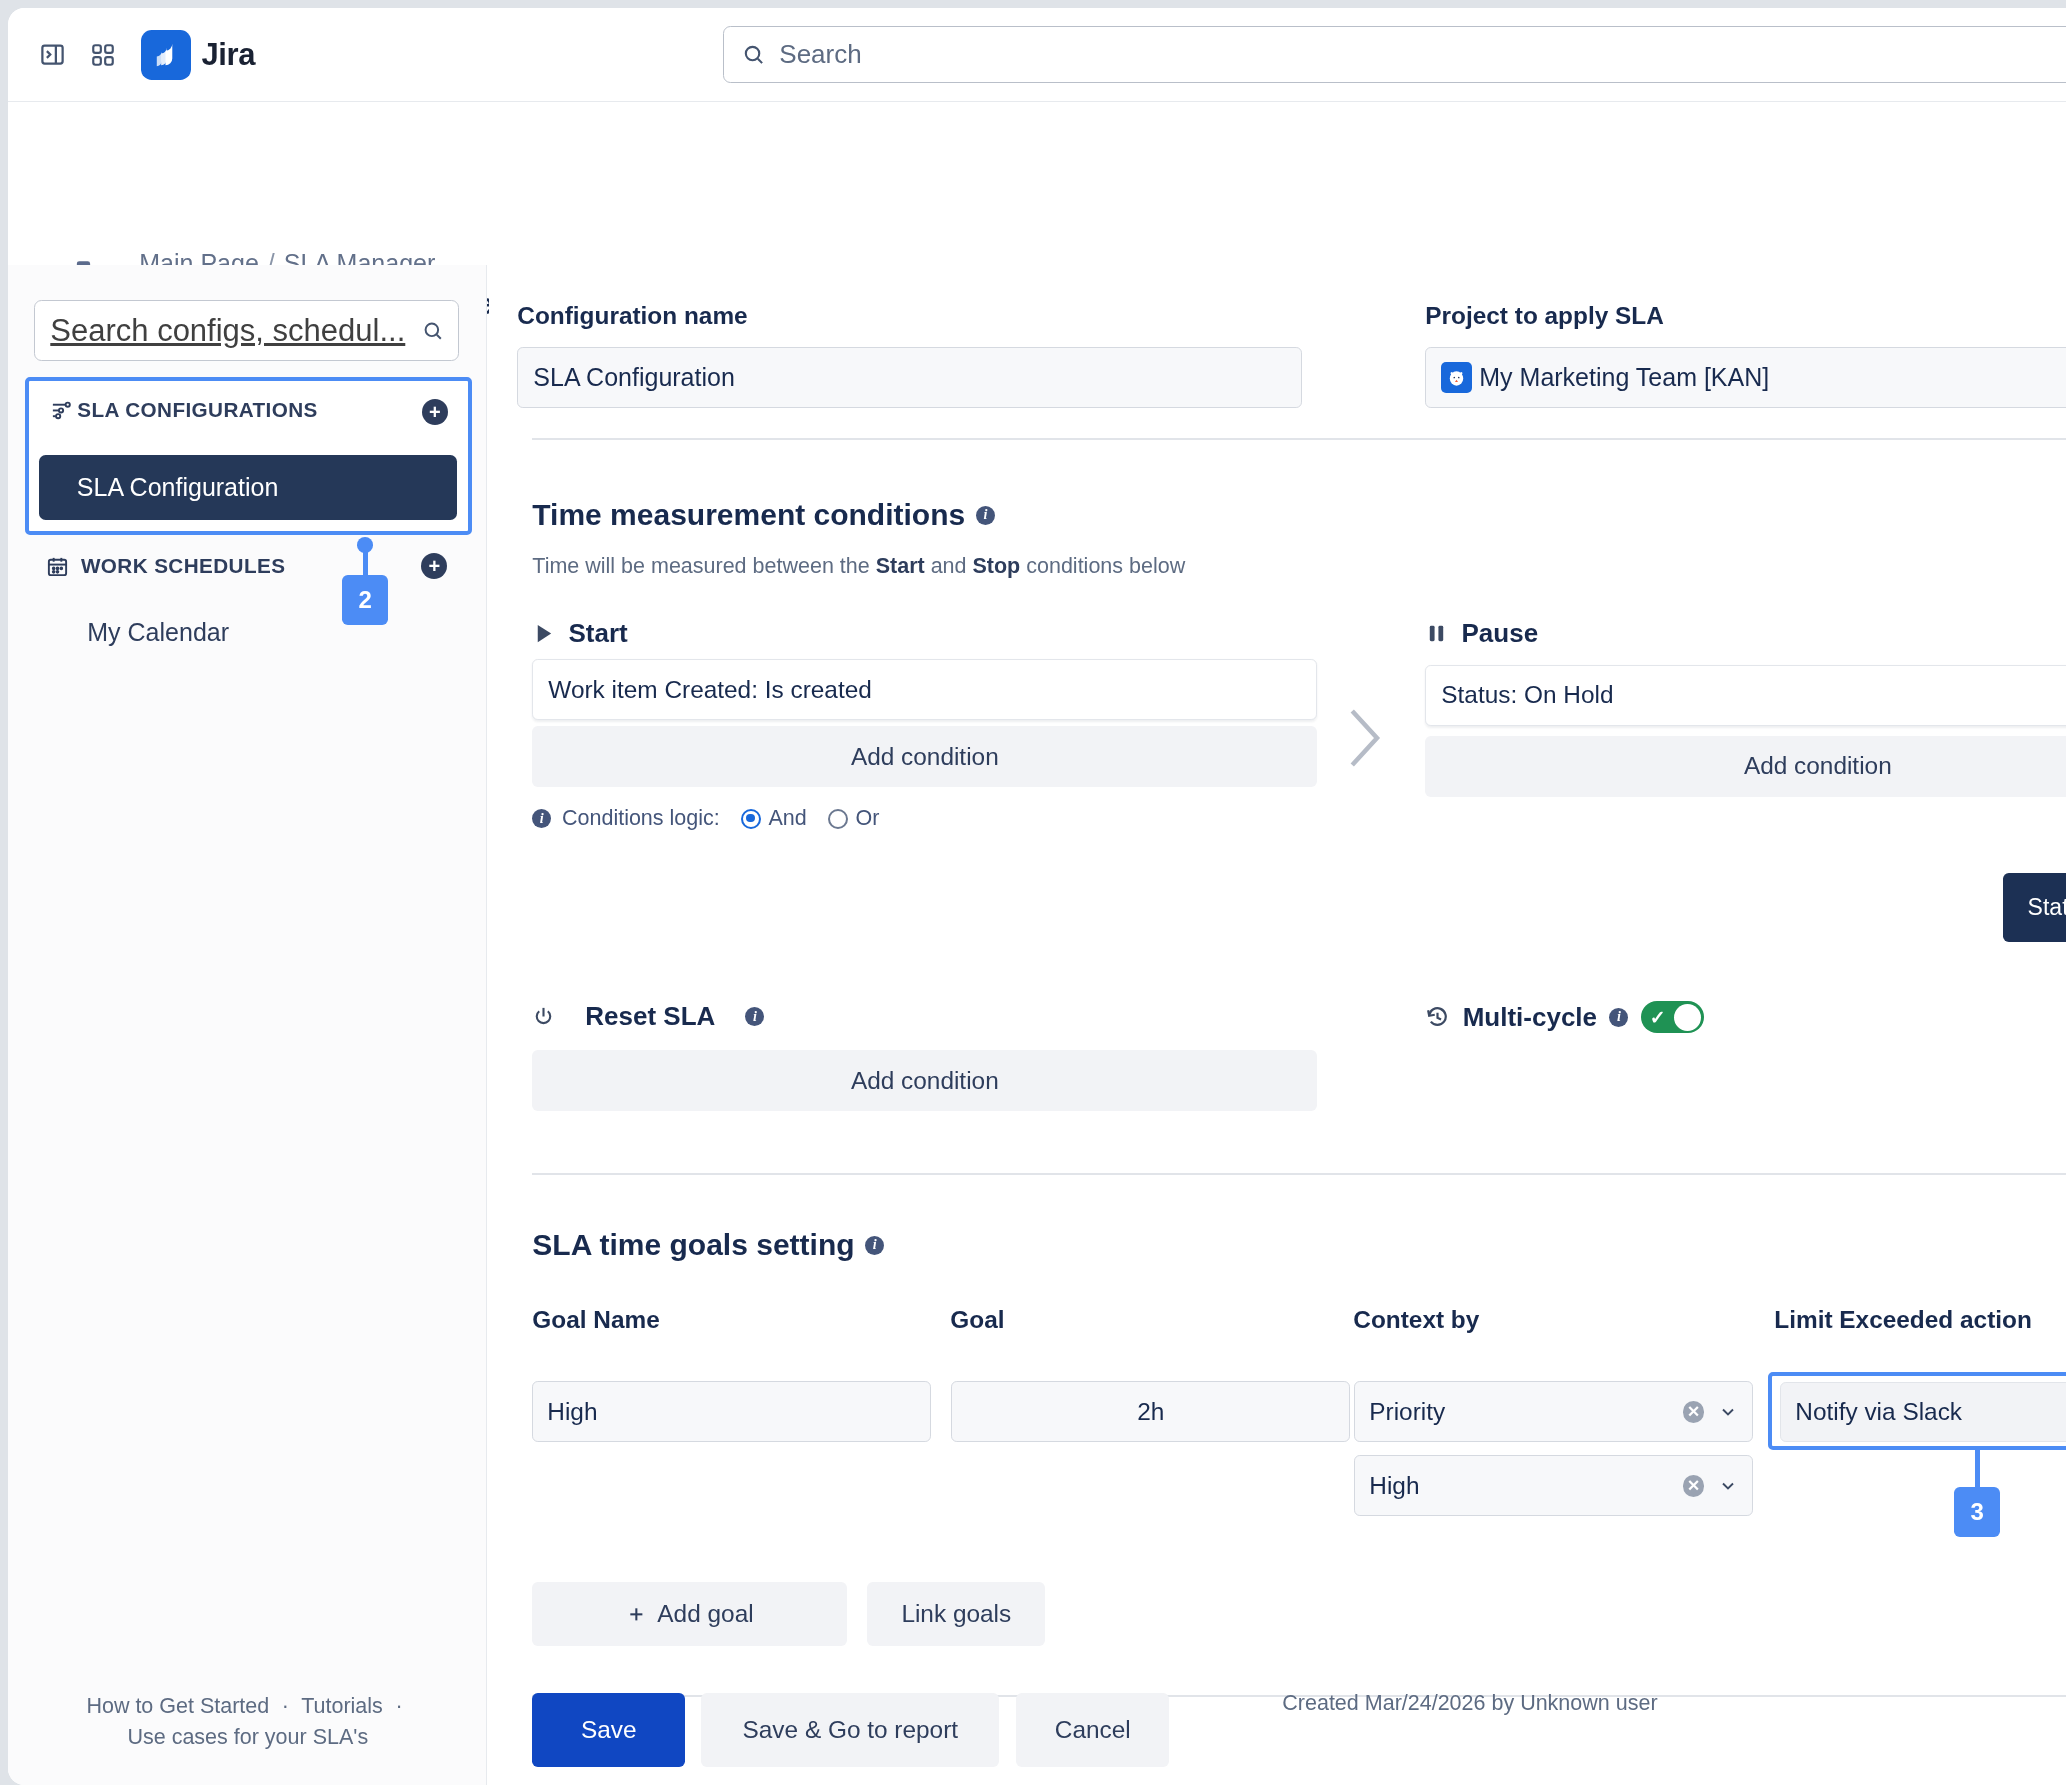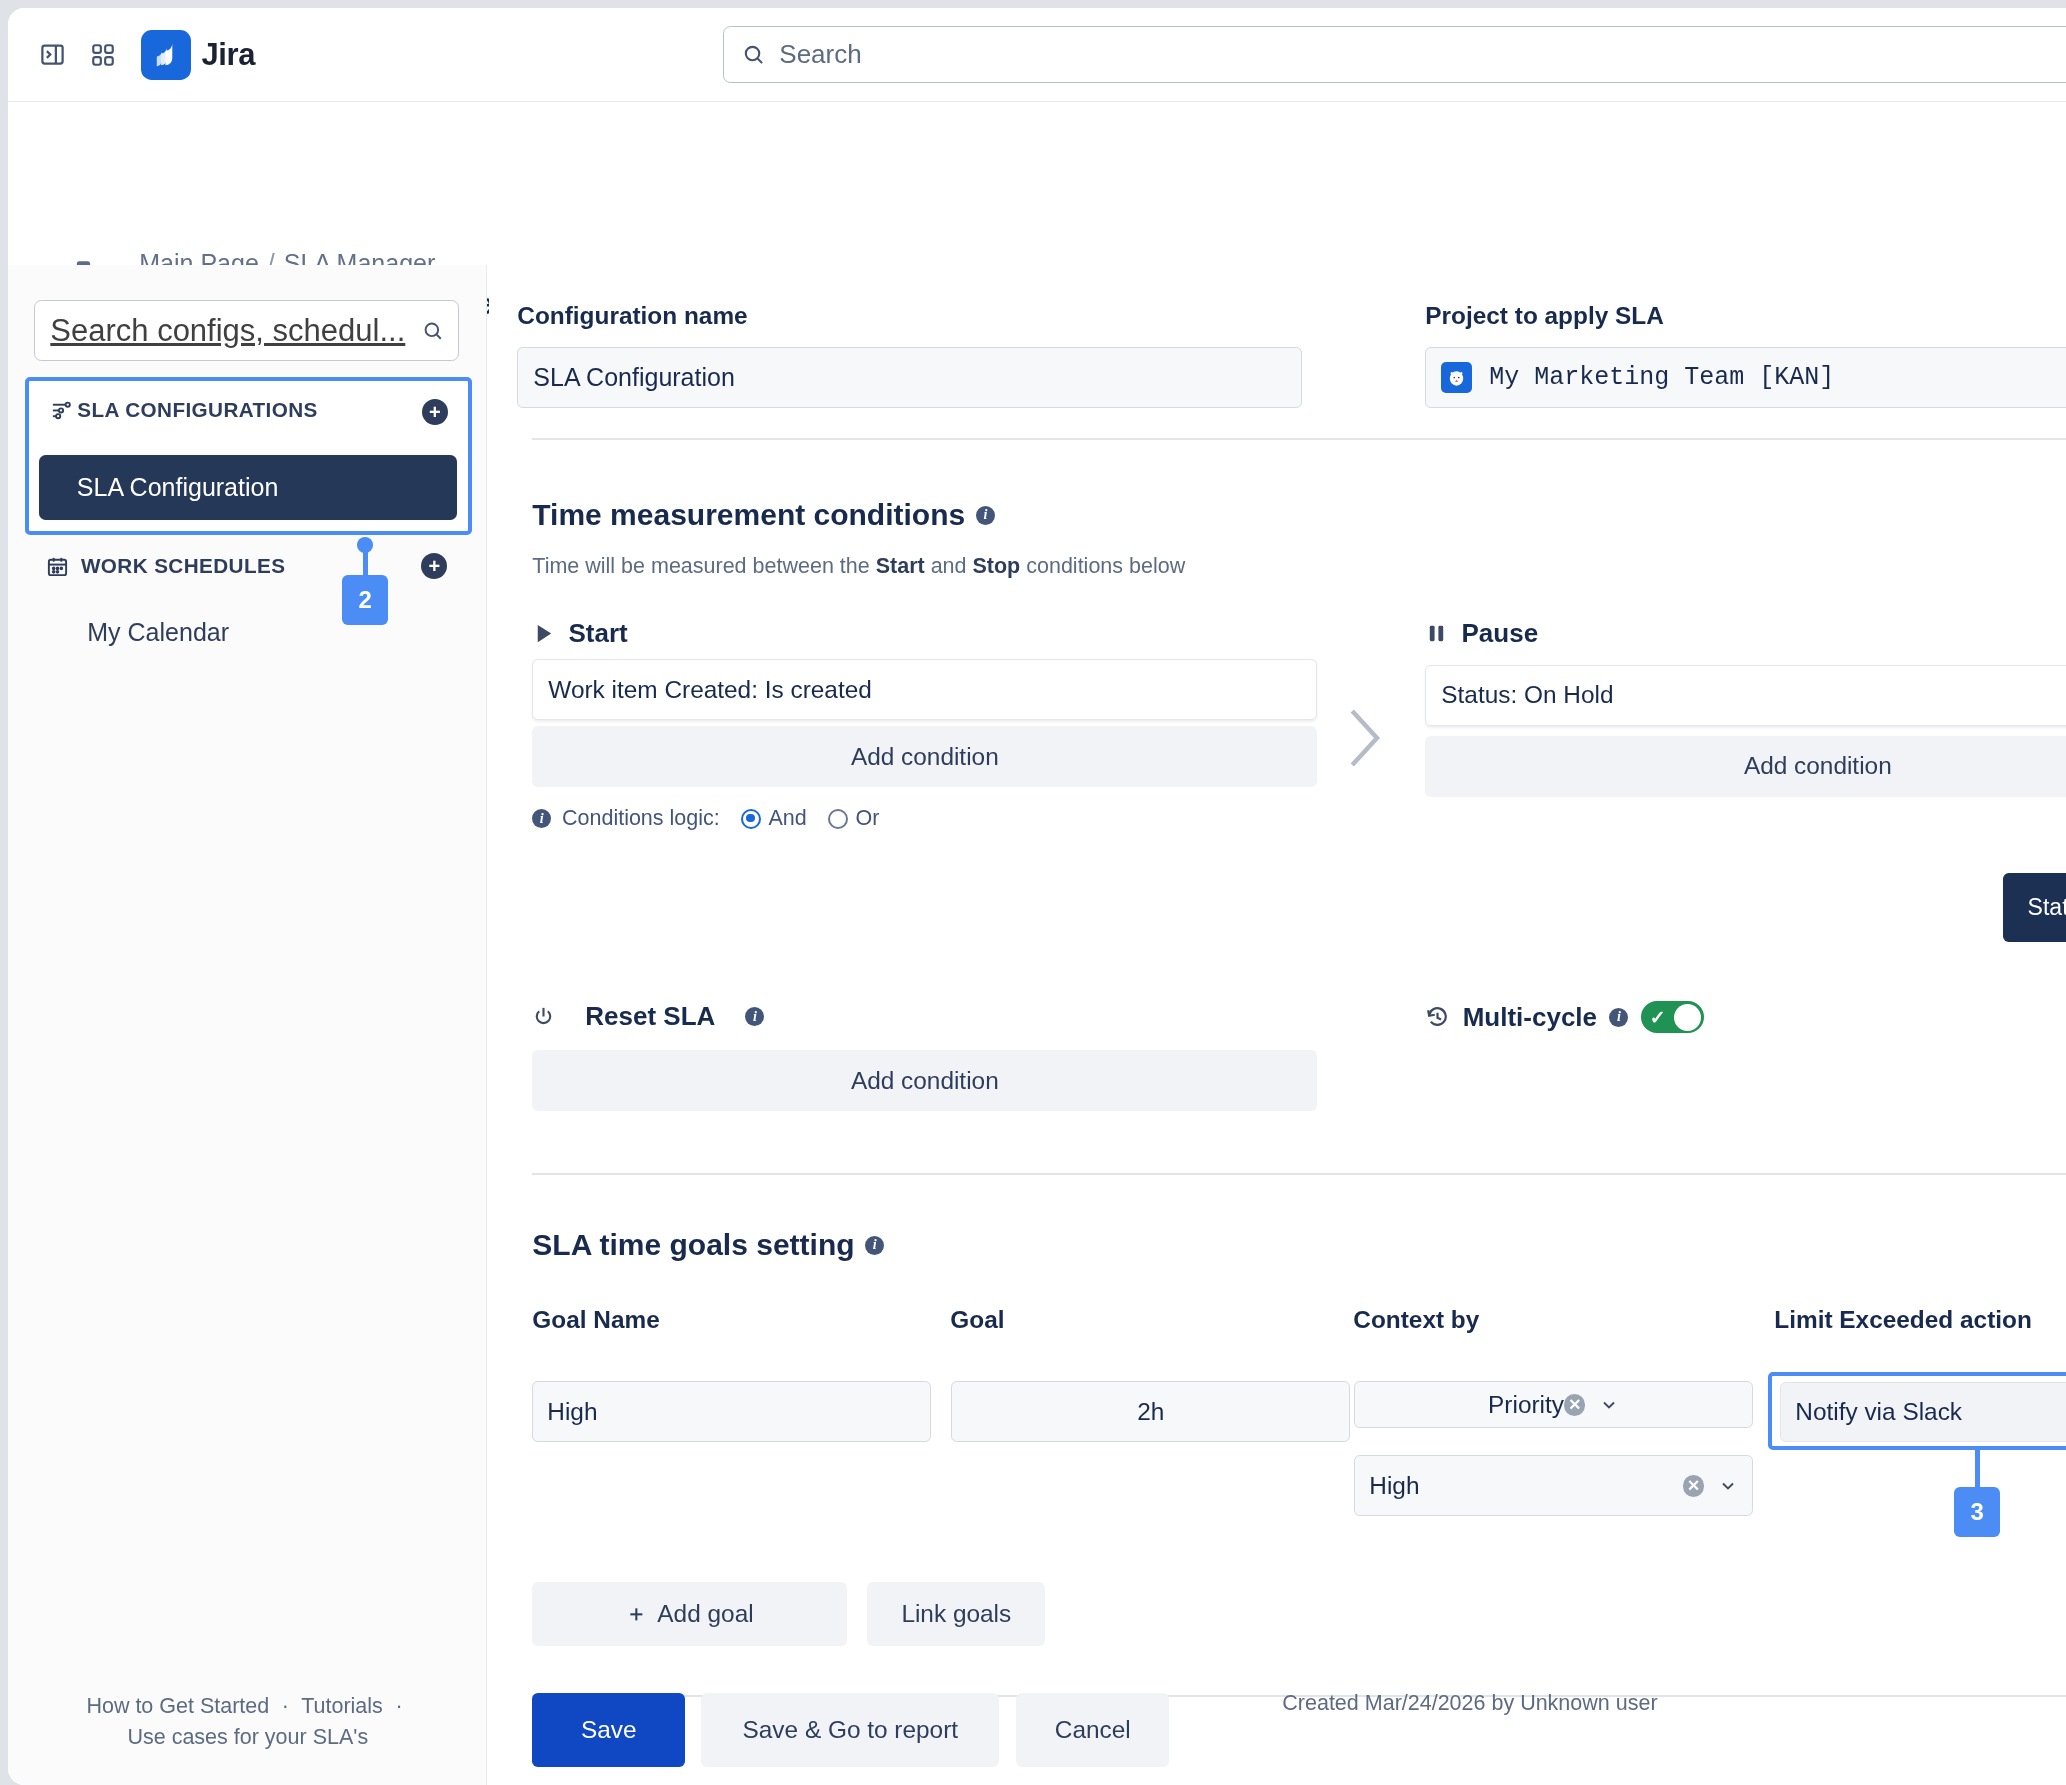--- a/index.html
+++ b/index.html
@@ -320,21 +320,21 @@
     <div style="position:absolute;left:28px;top:37px;width:785px;">
       <div class="sec-label">Configuration name</div>
       <div class="field-box" style="margin-top:16.5px;width:785px;height:61px;">
         <span>SLA Configuration</span>
       </div>
     </div>
 
     <div style="position:absolute;left:936px;top:37px;width:785px;">
       <div class="sec-label">Project to apply SLA</div>
       <div class="field-box" style="margin-top:16.5px;width:785px;height:61px;justify-content:space-between;">
-        <span style="display:flex;align-items:center;gap:17px;font-family:Liberation Mono, monospace;">
+        <span style="display:flex;align-items:center;gap:7px;">
           <span style="width:31px;height:31px;border-radius:5px;background:#1868db;display:flex;align-items:center;justify-content:center;">
             <svg width="23" height="23" viewBox="0 0 24 24">
                 <ellipse cx="12" cy="13" rx="7" ry="7.5" fill="#fff"></ellipse>
                 <circle cx="9.6" cy="12" r=".9" fill="#253858"></circle>
                 <circle cx="14.4" cy="12" r=".9" fill="#253858"></circle>
                 <path d="M12 14.4 l1.6 2.4 h-3.2z" fill="#f4603b"></path>
                 <path d="M7 7.5 l1.4 3.2 M17 7.5 l-1.4 3.2" stroke="#fff" stroke-width="2.4" stroke-linecap="round"></path>
               </svg>
           </span>
           <span>My Marketing Team [KAN]</span>
@@ -452,21 +452,21 @@
       <div class="sec-label" style="position:absolute;left:864px;top:1041px;">Context by</div>
       <div class="sec-label" style="position:absolute;left:1285px;top:1041px;">Limit Exceeded action</div>
 
       <div class="goal-field" style="position:absolute;left:43px;top:1116px;width:399px;height:61px;">
         <span>High</span>
       </div>
       <div class="goal-field" style="position:absolute;left:462px;top:1116px;width:399px;height:61px;justify-content:center;">
         <span>2h</span>
       </div>
 
-      <div class="goal-field" style="position:absolute;left:865px;top:1116px;width:399px;height:47px;justify-content:center;">
+      <div class="goal-field" style="position:absolute;left:865px;top:1116px;width:399px;height:61px;justify-content:space-between;">
         <span>Priority</span>
         <span style="display:flex;align-items:center;gap:14px;">
           <span class="x-circle">✕</span>
           <svg width="20" height="20" viewBox="0 0 24 24" fill="none" stroke="#3c4a63" stroke-width="2.3">
               <polyline points="6,9 12,15 18,9"></polyline>
             </svg>
         </span>
       </div>
       <div class="goal-field" style="position:absolute;left:865px;top:1190px;width:399px;height:61px;justify-content:space-between;">
         <span>High</span>

